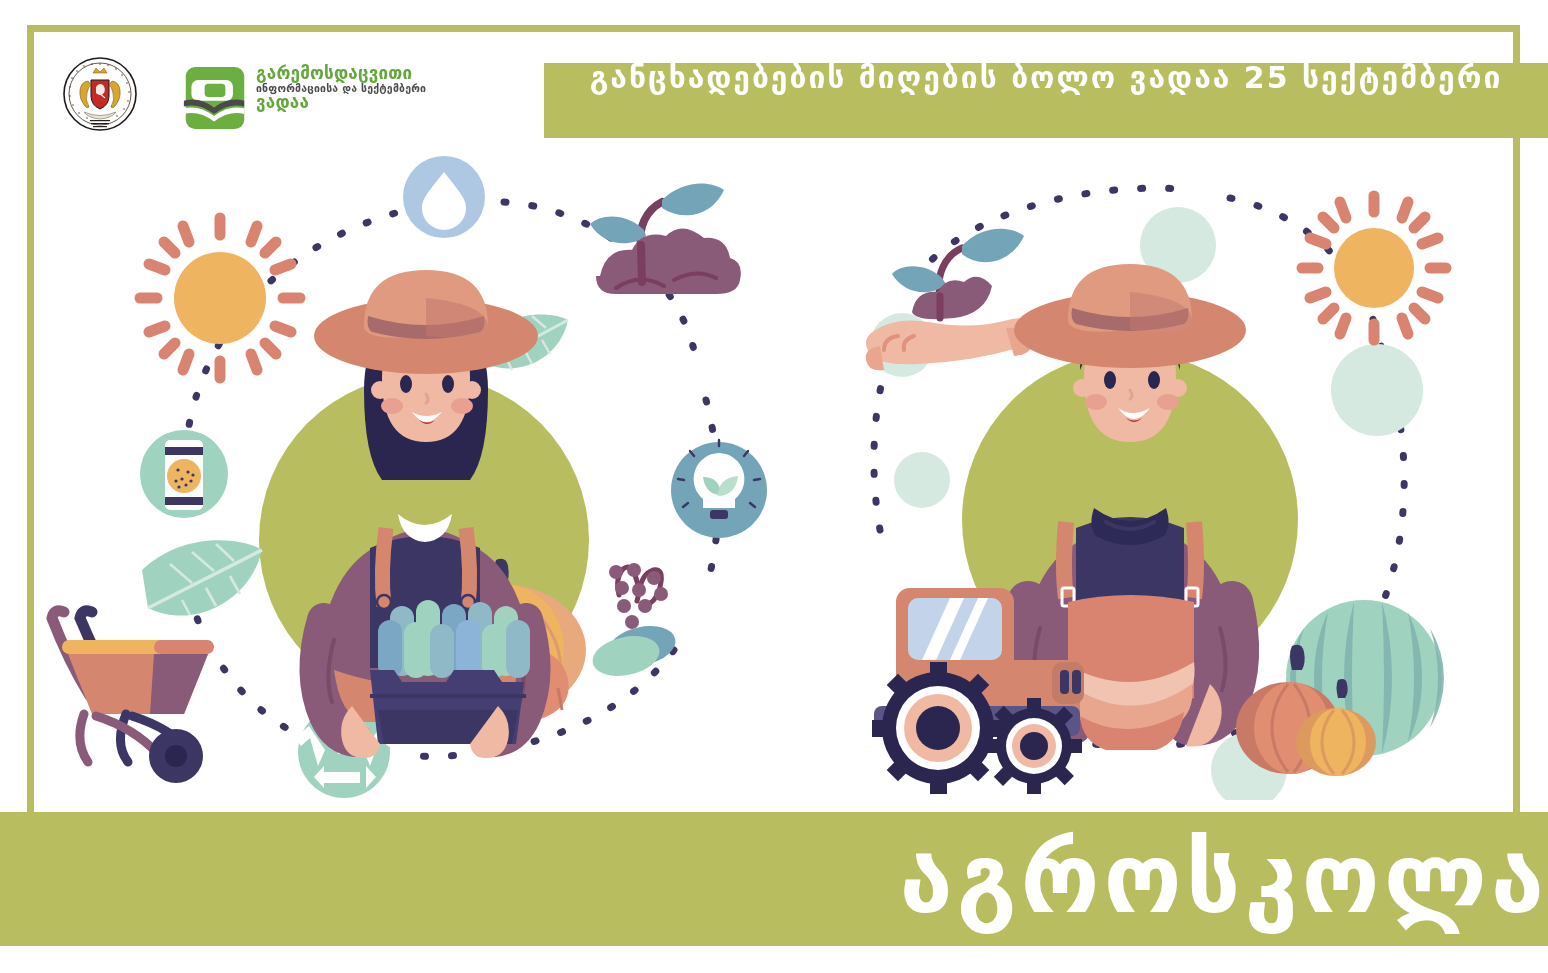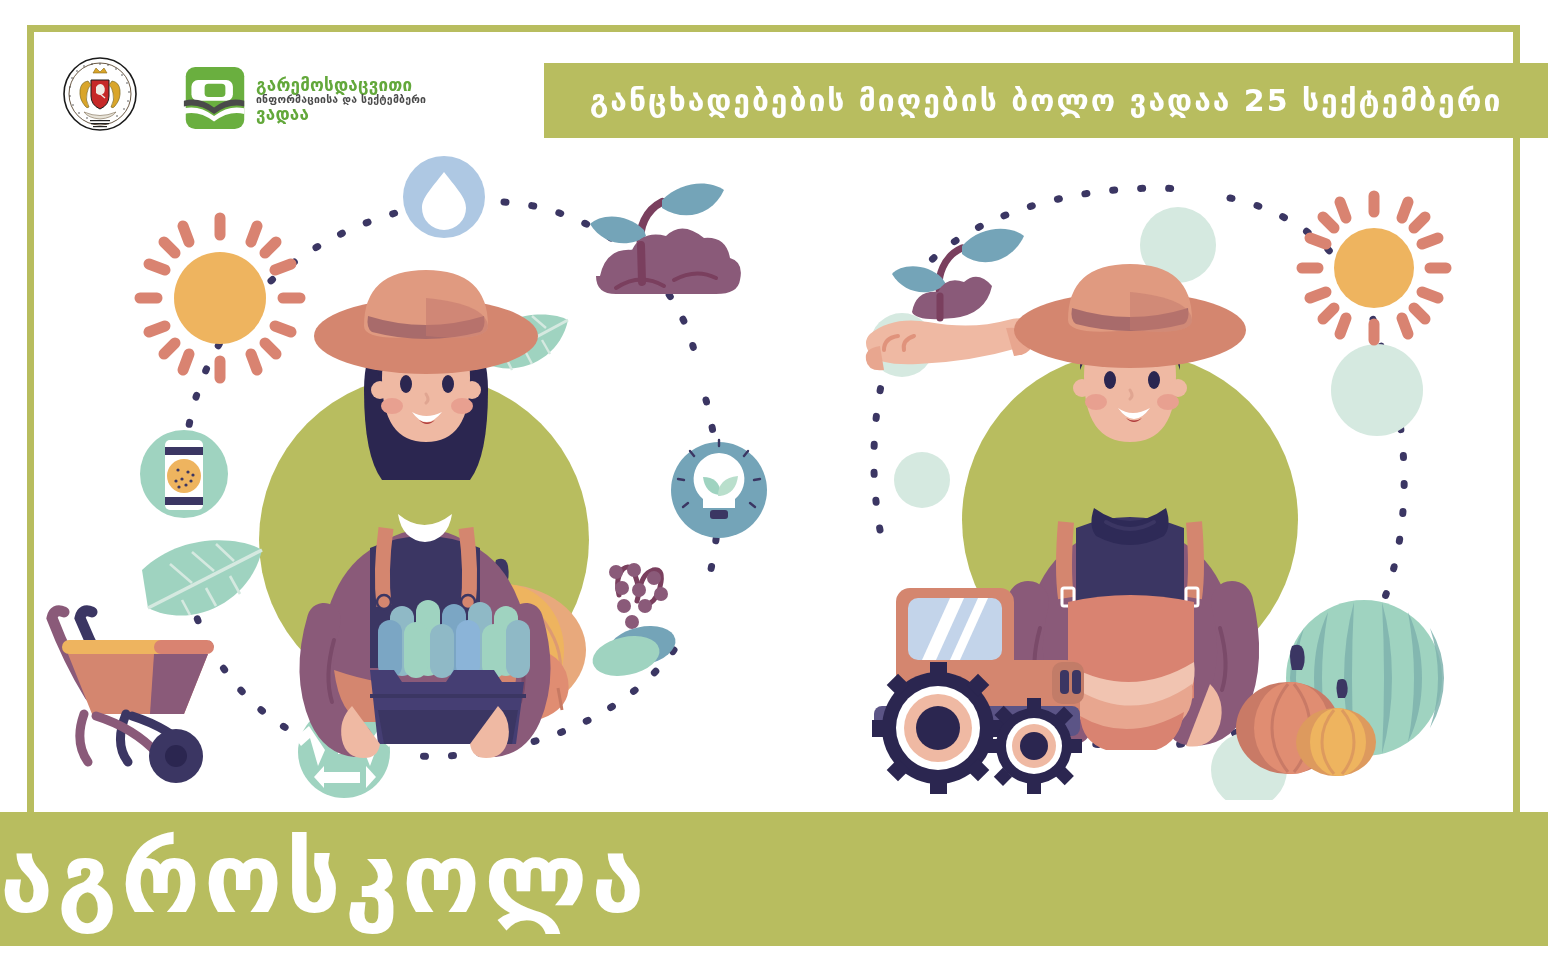--- a/index.html
+++ b/index.html
@@ -17,45 +17,45 @@
     position:absolute;left:27px;top:25px;width:1493px;height:890px;
     border:7px solid #b8bd5f;
     box-sizing:border-box;
     pointer-events:none;
   }
 
   
   .header-banner{
     position:absolute;left:544px;top:63px;width:1004px;height:75px;
     background:#b8bd5f;
-    display:flex;align-items:center;justify-content:center;
+    display:flex;justify-content:center;
   }
   .header-banner .htext{
     color:#ffffff;
     font-size:30px;
     font-weight:bold;
     letter-spacing:2px;
     white-space:nowrap;
     line-height:1;
   }
 
   
   .bottom-band{
     position:absolute;left:0;top:812px;width:1548px;height:134px;
     background:#b8bd5f;
-    display:flex;align-items:center;justify-content:flex-start;
+    display:flex;align-items:center;justify-content:flex-end;
   }
   .bottom-band .btext{
     color:#ffffff;font-size:96px;font-weight:bold;letter-spacing:4px;line-height:1;
   }
 
   
   .logo-row{position:absolute;left:60px;top:55px;height:90px;display:flex;align-items:center;gap:42px;}
   .emblem{width:80px;height:88px;}
-  .gic-logo{display:flex;align-items:center;gap:8px;}
+  .gic-logo{display:flex;align-items:flex-start;gap:8px;}
   .gic-mark{width:66px;height:66px;}
   .gic-text{display:flex;flex-direction:column;line-height:1.05;}
   .gic-l1{color:#63a83b;font-size:17px;font-weight:bold;letter-spacing:.2px;}
   .gic-l2{color:#4a4a4a;font-size:10.5px;font-weight:bold;letter-spacing:.2px;}
   .gic-l3{color:#63a83b;font-size:17px;font-weight:bold;letter-spacing:.2px;}
 
   
   .stage{position:absolute;left:34px;top:150px;width:1480px;height:650px;}
   .stage svg{display:block;}
 </style>

